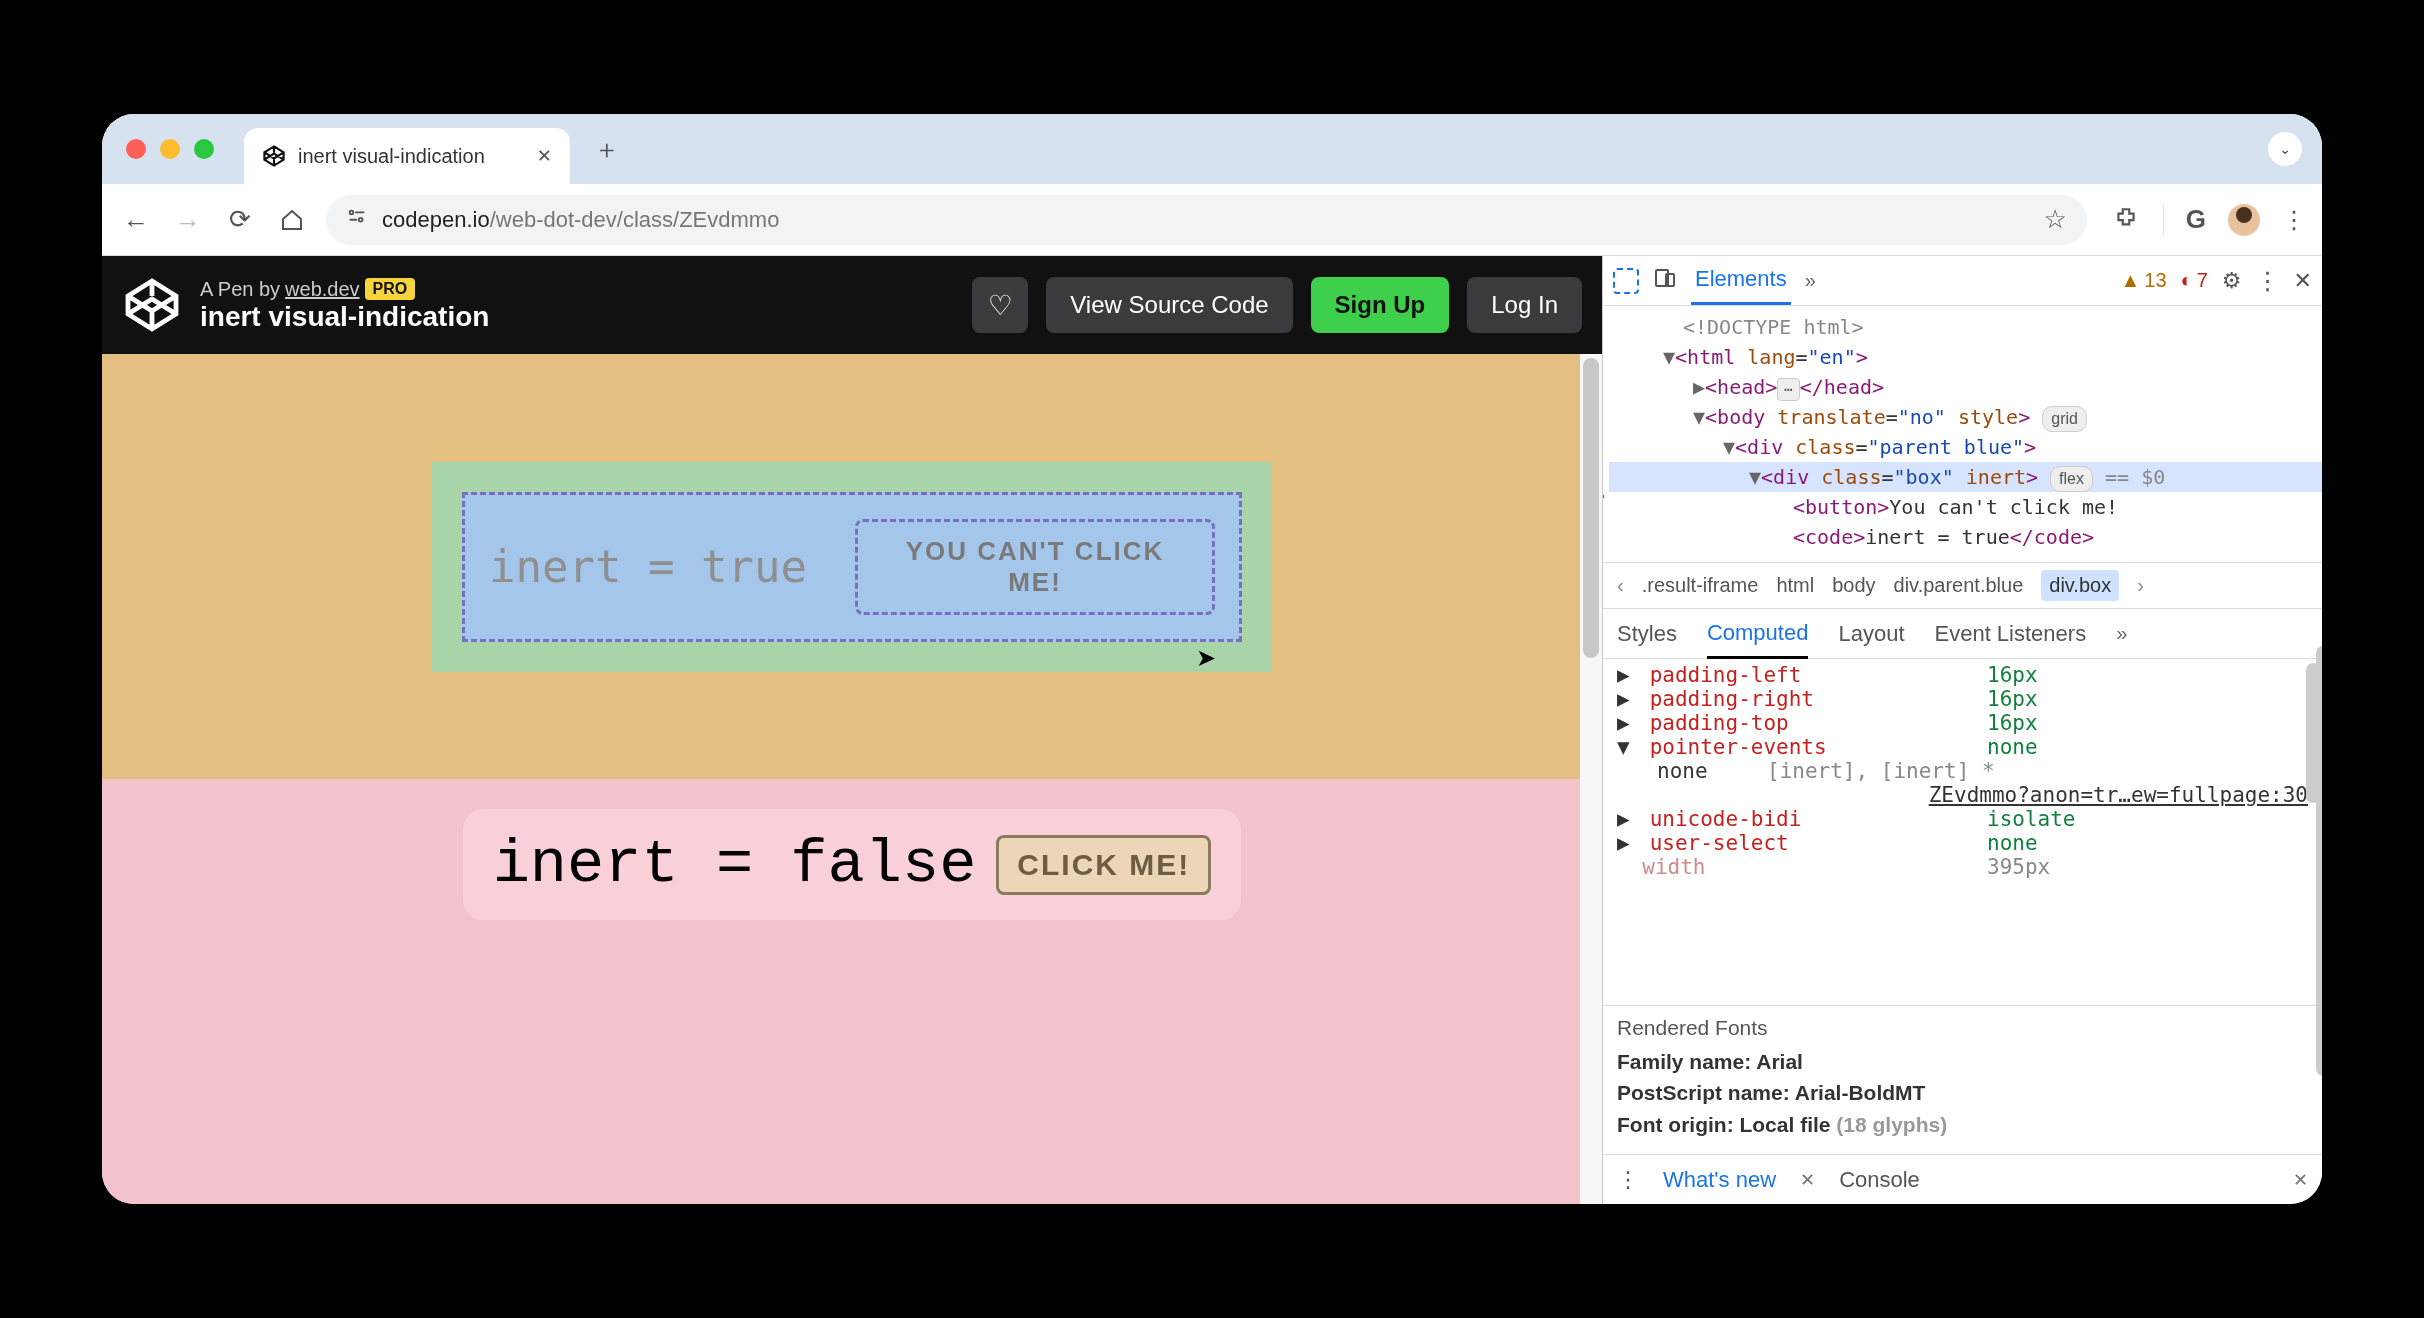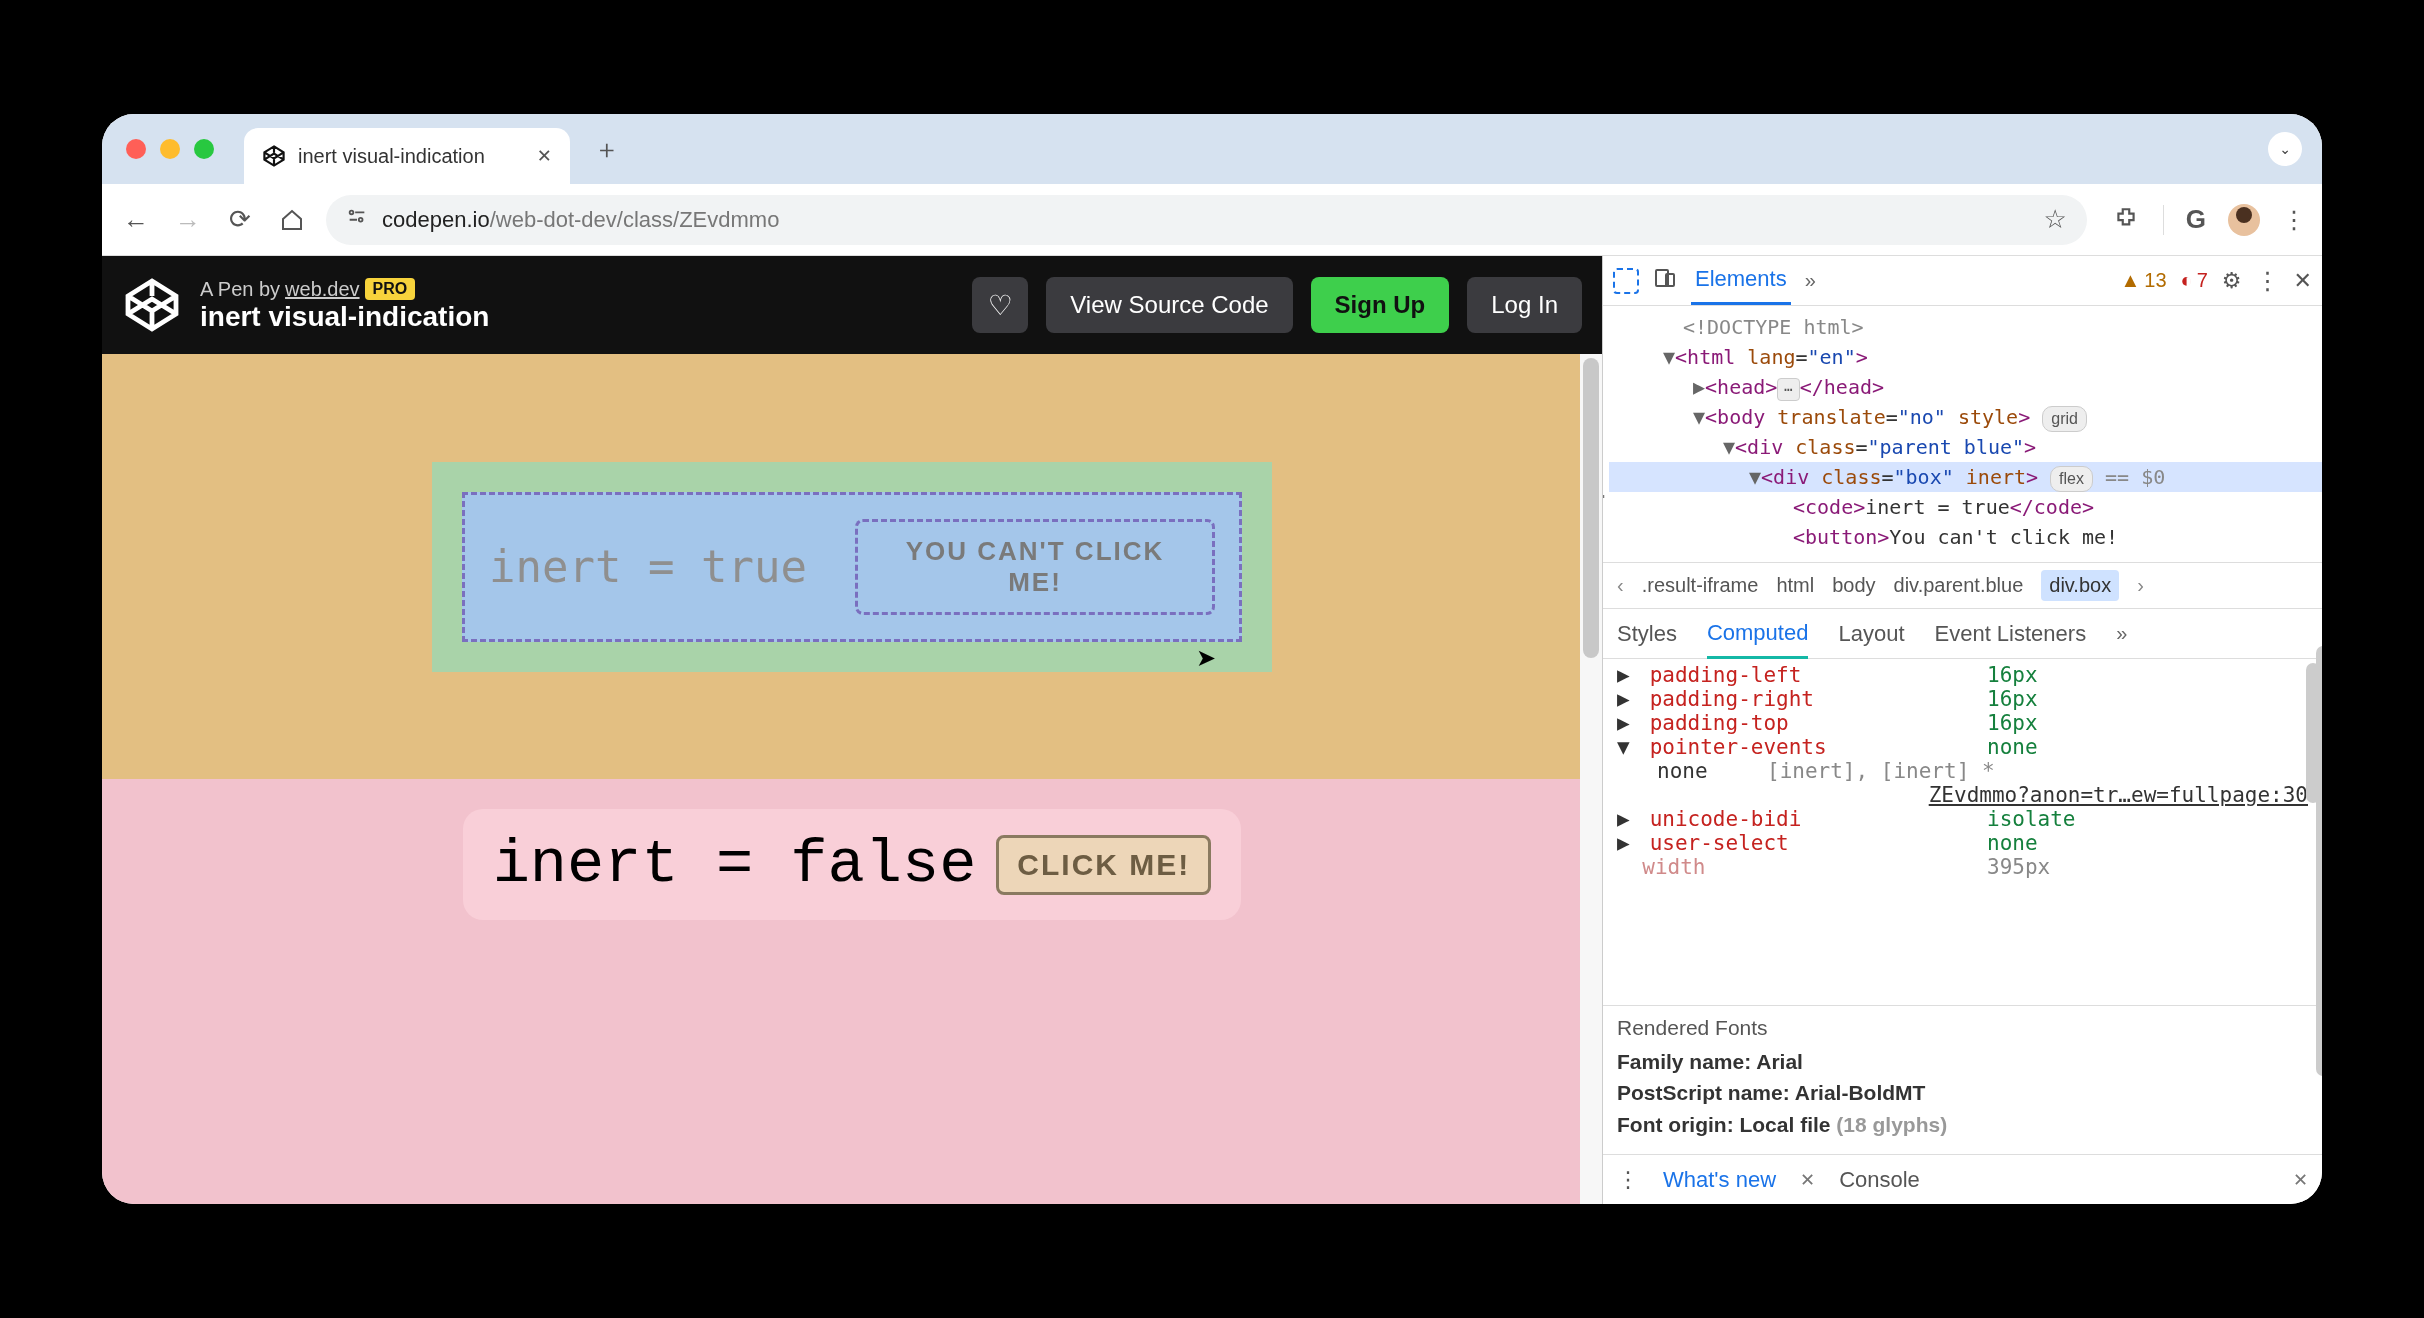--- a/index.html
+++ b/index.html
@@ -251,21 +251,21 @@
 .crumbs {
   height:46px; border-bottom:1px solid #ddd; display:flex; align-items:center;
   gap:18px; padding:0 14px; font-size:20px; color:#555; white-space:nowrap; overflow:hidden;
 }
 .crumbs .sel{background:#cfe2ff;padding:4px 8px;border-radius:4px;color:#333;}
 .crumbs .chev{color:#888;}
 
 .style-tabs {
   height:50px;border-bottom:1px solid #ddd;display:flex;align-items:center;gap:30px;padding:0 14px;font-size:22px;color:#555;
 }
-.style-tabs .active{color:#1a73e8;border-bottom:3px solid #14b8a6;padding-bottom:10px;margin-bottom:-12px;}
+.style-tabs .active{color:#1a73e8;border-bottom:3px solid #000000;padding-bottom:10px;margin-bottom:-12px;}
 
 .computed {
   flex:1; font-family:monospace; font-size:21px; padding:4px 14px; overflow:hidden;
 }
 .computed .prop{color:#c5221f;margin-left:20px;}
 .computed .pv{display:flex;}
 .computed .k{width:370px;}
 .computed .v{color:#15803d;}
 .computed .gray{color:#888;}
 .computed .sub{padding-left:40px;}
@@ -415,22 +415,22 @@
         <span class="dt-close">✕</span>
       </div>
 
       <div class="dom dom-dots" style="position:relative;">
         <div class="row" style="padding-left:70px;"><span class="gray">&lt;!DOCTYPE html&gt;</span></div>
         <div class="row" style="padding-left:50px;"><span class="tri">▼</span><span class="tag">&lt;html </span><span class="attr">lang</span>=<span class="val">"en"</span><span class="tag">&gt;</span></div>
         <div class="row" style="padding-left:80px;"><span class="tri">▶</span><span class="tag">&lt;head&gt;</span><span class="ellipsis-badge">⋯</span><span class="tag">&lt;/head&gt;</span></div>
         <div class="row" style="padding-left:80px;"><span class="tri">▼</span><span class="tag">&lt;body </span><span class="attr">translate</span>=<span class="val">"no"</span> <span class="attr">style</span><span class="tag">&gt;</span> <span class="pill">grid</span></div>
         <div class="row" style="padding-left:110px;"><span class="tri">▼</span><span class="tag">&lt;div </span><span class="attr">class</span>=<span class="val">"parent blue"</span><span class="tag">&gt;</span></div>
         <div class="row hot" style="padding-left:140px;"><span class="tri">▼</span><span class="tag">&lt;div </span><span class="attr">class</span>=<span class="val">"box"</span> <span class="attr">inert</span><span class="tag">&gt;</span> <span class="pill">flex</span> <span class="gray">== $0</span></div>
+        <div class="row" style="padding-left:180px;"><span class="tag">&lt;button&gt;</span>You can't click me!</div>
         <div class="row" style="padding-left:180px;"><span class="tag">&lt;code&gt;</span>inert = true<span class="tag">&lt;/code&gt;</span></div>
-        <div class="row" style="padding-left:180px;"><span class="tag">&lt;button&gt;</span>You can't click me!</div>
       </div>
 
       <div class="crumbs">
         <span class="chev">‹</span>
         <span>.result-iframe</span>
         <span>html</span>
         <span>body</span>
         <span>div.parent.blue</span>
         <span class="sel">div.box</span>
         <span class="chev">›</span>

